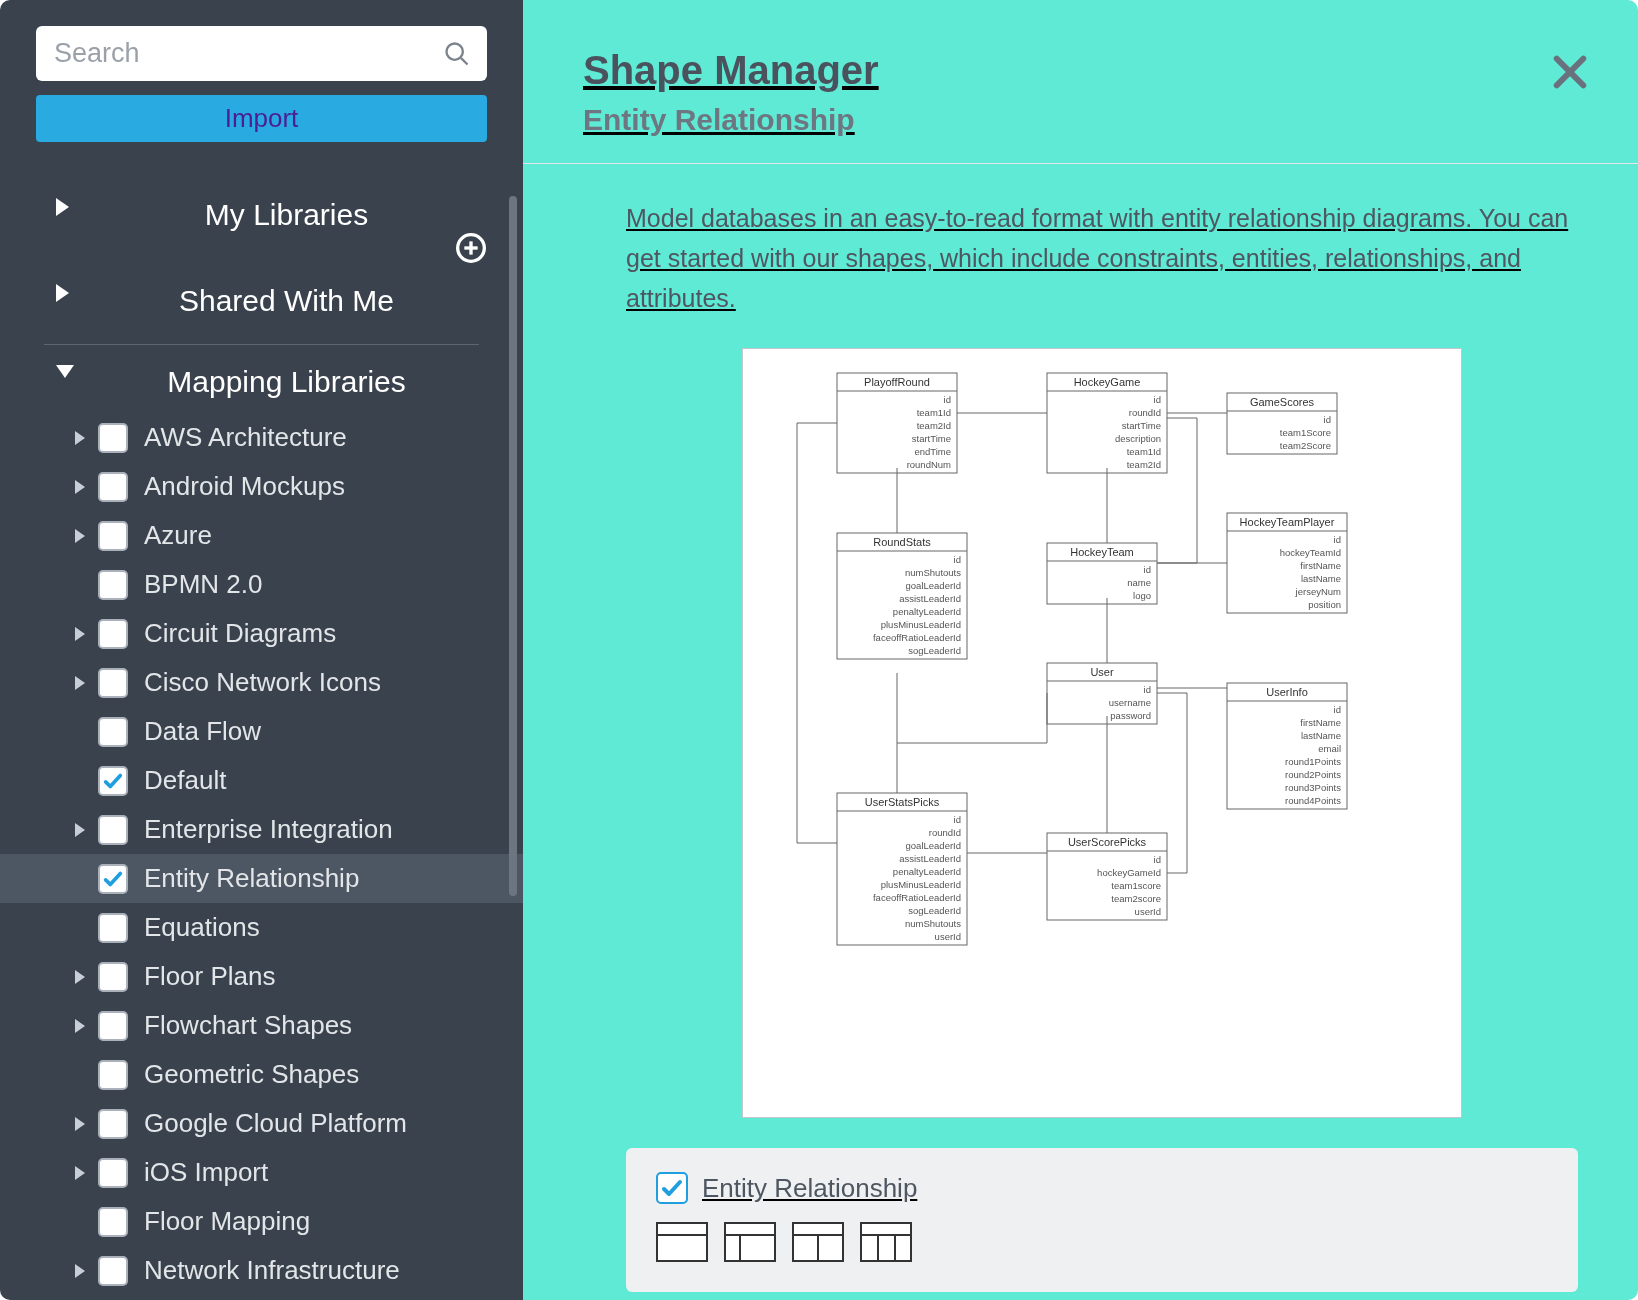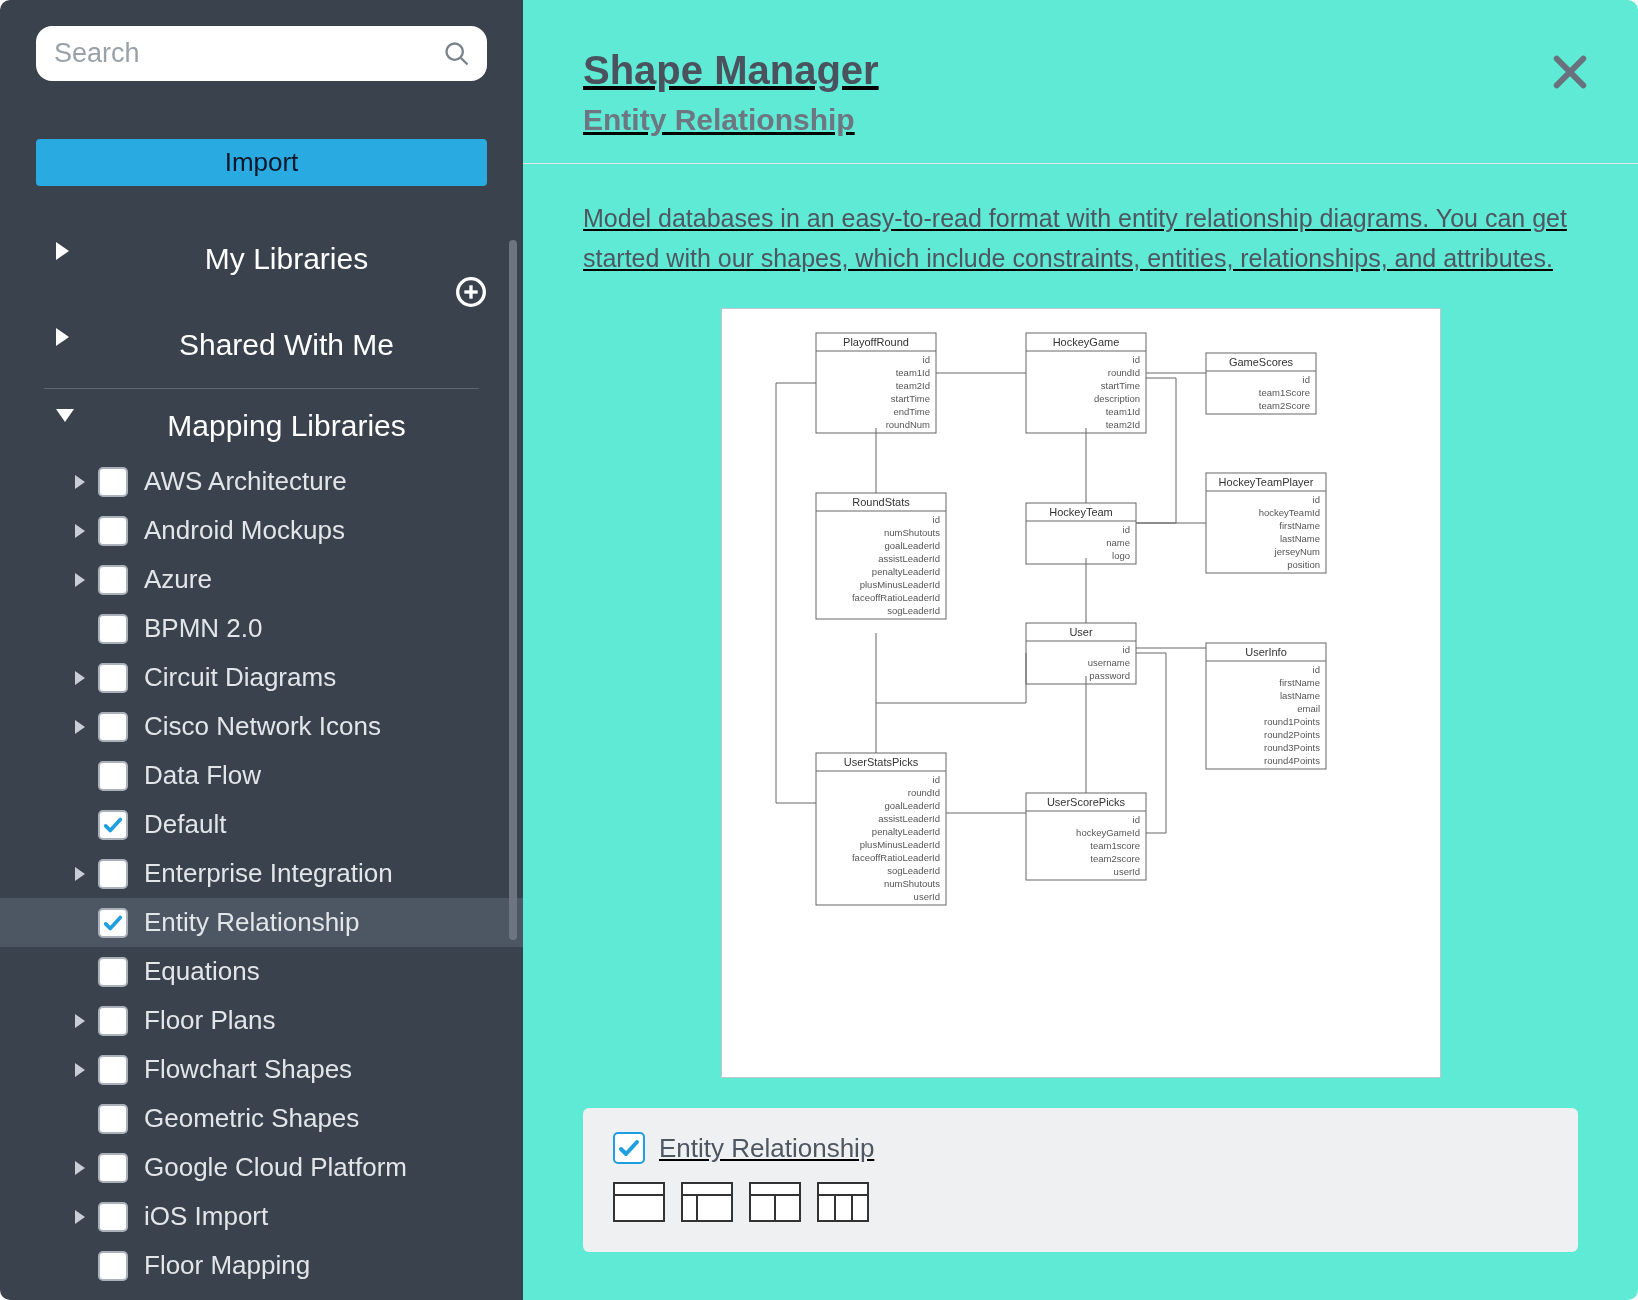--- a/index.html
+++ b/index.html
@@ -1,25 +1,25 @@
 <!DOCTYPE html>
 <html><head>
 <meta charset="utf-8">
 <style>
 * { box-sizing: border-box; margin: 0; padding: 0; }
 html, body { width: 1638px; height: 1300px; font-family: -apple-system, "Segoe UI", Helvetica, Arial, sans-serif; overflow: hidden; }
 .app { display: flex; width: 100%; height: 100%; background: #fff; border-radius: 10px; overflow: hidden; }
 .sidebar { width: 523px; background: #3a424d; color: #fff; display: flex; flex-direction: column; }
 .side-top { padding: 26px 36px 18px 36px; }
 .search-wrap { position: relative; margin-bottom: 14px; }
-.search-input { width: 100%; height: 55px; border: none; border-radius: 16px; background: #fff; color: #333; font-size: 27px; padding: 0 56px 0 18px; outline: none; }
+.search-input { width: 100%; height: 55px; border: none; border-radius: 6px; background: #fff; color: #333; font-size: 27px; padding: 0 56px 0 18px; outline: none; }
 .search-input::placeholder { color: #9aa1a9; }
 .search-icon { position: absolute; right: 16px; top: 50%; transform: translateY(-50%); width: 28px; height: 28px; pointer-events: none; }
 .search-icon svg { width: 28px; height: 28px; fill: none; stroke: #7c838d; stroke-width: 2; }
-.import-btn { width: 100%; height: 47px; background: #29abe2; color: #0f172a; border: none; border-radius: 4px; font-size: 26px; cursor: pointer; margin-top: 44px; }
+.import-btn { width: 100%; height: 47px; background: #29abe2; color: #4c1d95; border: none; border-radius: 4px; font-size: 26px; cursor: pointer; }
 .sections { padding: 28px 0 0 0; overflow-y: auto; flex: 1; position: relative; }
 .scrollbar { position: absolute; right: 6px; top: 36px; width: 8px; height: 700px; background: #6c7580; border-radius: 4px; }
 .section-head { display: flex; align-items: center; padding: 10px 36px 10px 48px; cursor: pointer; position: relative; flex-direction: column; }
 .sect-chevron { position: absolute; left: 56px; width: 0; height: 0; }
 .chevron-right { border-top: 9px solid transparent; border-bottom: 9px solid transparent; border-left: 13px solid #fff; }
 .chevron-down { border-left: 9px solid transparent; border-right: 9px solid transparent; border-top: 13px solid #fff; }
 .section-title { font-size: 30px; font-weight: 400; margin-left: 38px; }
 .add-icon { margin-left: auto; width: 32px; height: 32px; }
 .add-icon svg { width: 32px; height: 32px; fill: none; stroke: #fff; stroke-width: 2.5; }
 .divider { height: 1px; background: #5d6571; margin: 16px 44px 10px 44px; }
@@ -30,21 +30,21 @@
 .lib-chevron .mini-right { width: 0; height: 0; border-top: 7px solid transparent; border-bottom: 7px solid transparent; border-left: 10px solid #c8ced5; }
 .lib-checkbox { width: 30px; height: 30px; border: 2.5px solid #aab1ba; border-radius: 5px; background: #fff; margin-right: 16px; display: flex; align-items: center; justify-content: center; flex-shrink: 0; }
 .lib-checkbox.checked svg { width: 22px; height: 22px; stroke: #1f9ee0; stroke-width: 4; fill: none; stroke-linecap: round; stroke-linejoin: round; }
 .lib-label { font-size: 26px; }
 .main { flex: 1; background: #5eead4; display: flex; flex-direction: column; position: relative; text-decoration: underline; }
 .main-header { padding: 48px 60px 26px 60px; border-bottom: 1px solid #e3e6e9; }
 .main-title { font-size: 40px; font-weight: 700; color: #4a525d; margin-bottom: 10px; }
 .main-subtitle { font-size: 30px; font-weight: 600; color: #6d7681; }
 .close-btn { position: absolute; right: 48px; top: 52px; width: 40px; height: 40px; cursor: pointer; }
 .close-btn svg { width: 40px; height: 40px; stroke: #69727c; stroke-width: 3.5; fill: none; stroke-linecap: round; }
-.main-body { padding: 34px 60px 0 60px; overflow-y: auto; }
+.main-body { padding: 34px 60px 0 60px; overflow-y: auto; margin-left: 43px; }
 .desc { font-size: 25px; color: #4e5761; line-height: 1.6; margin-bottom: 30px; }
 .preview { width: 720px; margin: 0 auto 30px auto; border: 1px solid #bfc6cd; background: #fff; padding: 14px; }
 .preview svg { width: 100%; height: auto; display: block; }
 .library-box { background: #eef0f2; border-radius: 6px; padding: 24px 30px 30px 30px; }
 .lib-box-head { display: flex; align-items: center; margin-bottom: 18px; }
 .lib-box-check { width: 32px; height: 32px; border: 2.5px solid #1f9ee0; border-radius: 5px; background: #fff; margin-right: 14px; display:flex; align-items:center; justify-content:center; }
 .lib-box-check svg { width: 24px; height: 24px; stroke: #1f9ee0; stroke-width: 4; fill: none; stroke-linecap: round; stroke-linejoin: round; }
 .lib-box-title { font-size: 26px; color: #4e5761; }
 .shape-row { display: flex; gap: 16px; }
 .shape-thumb { width: 52px; height: 40px; }

